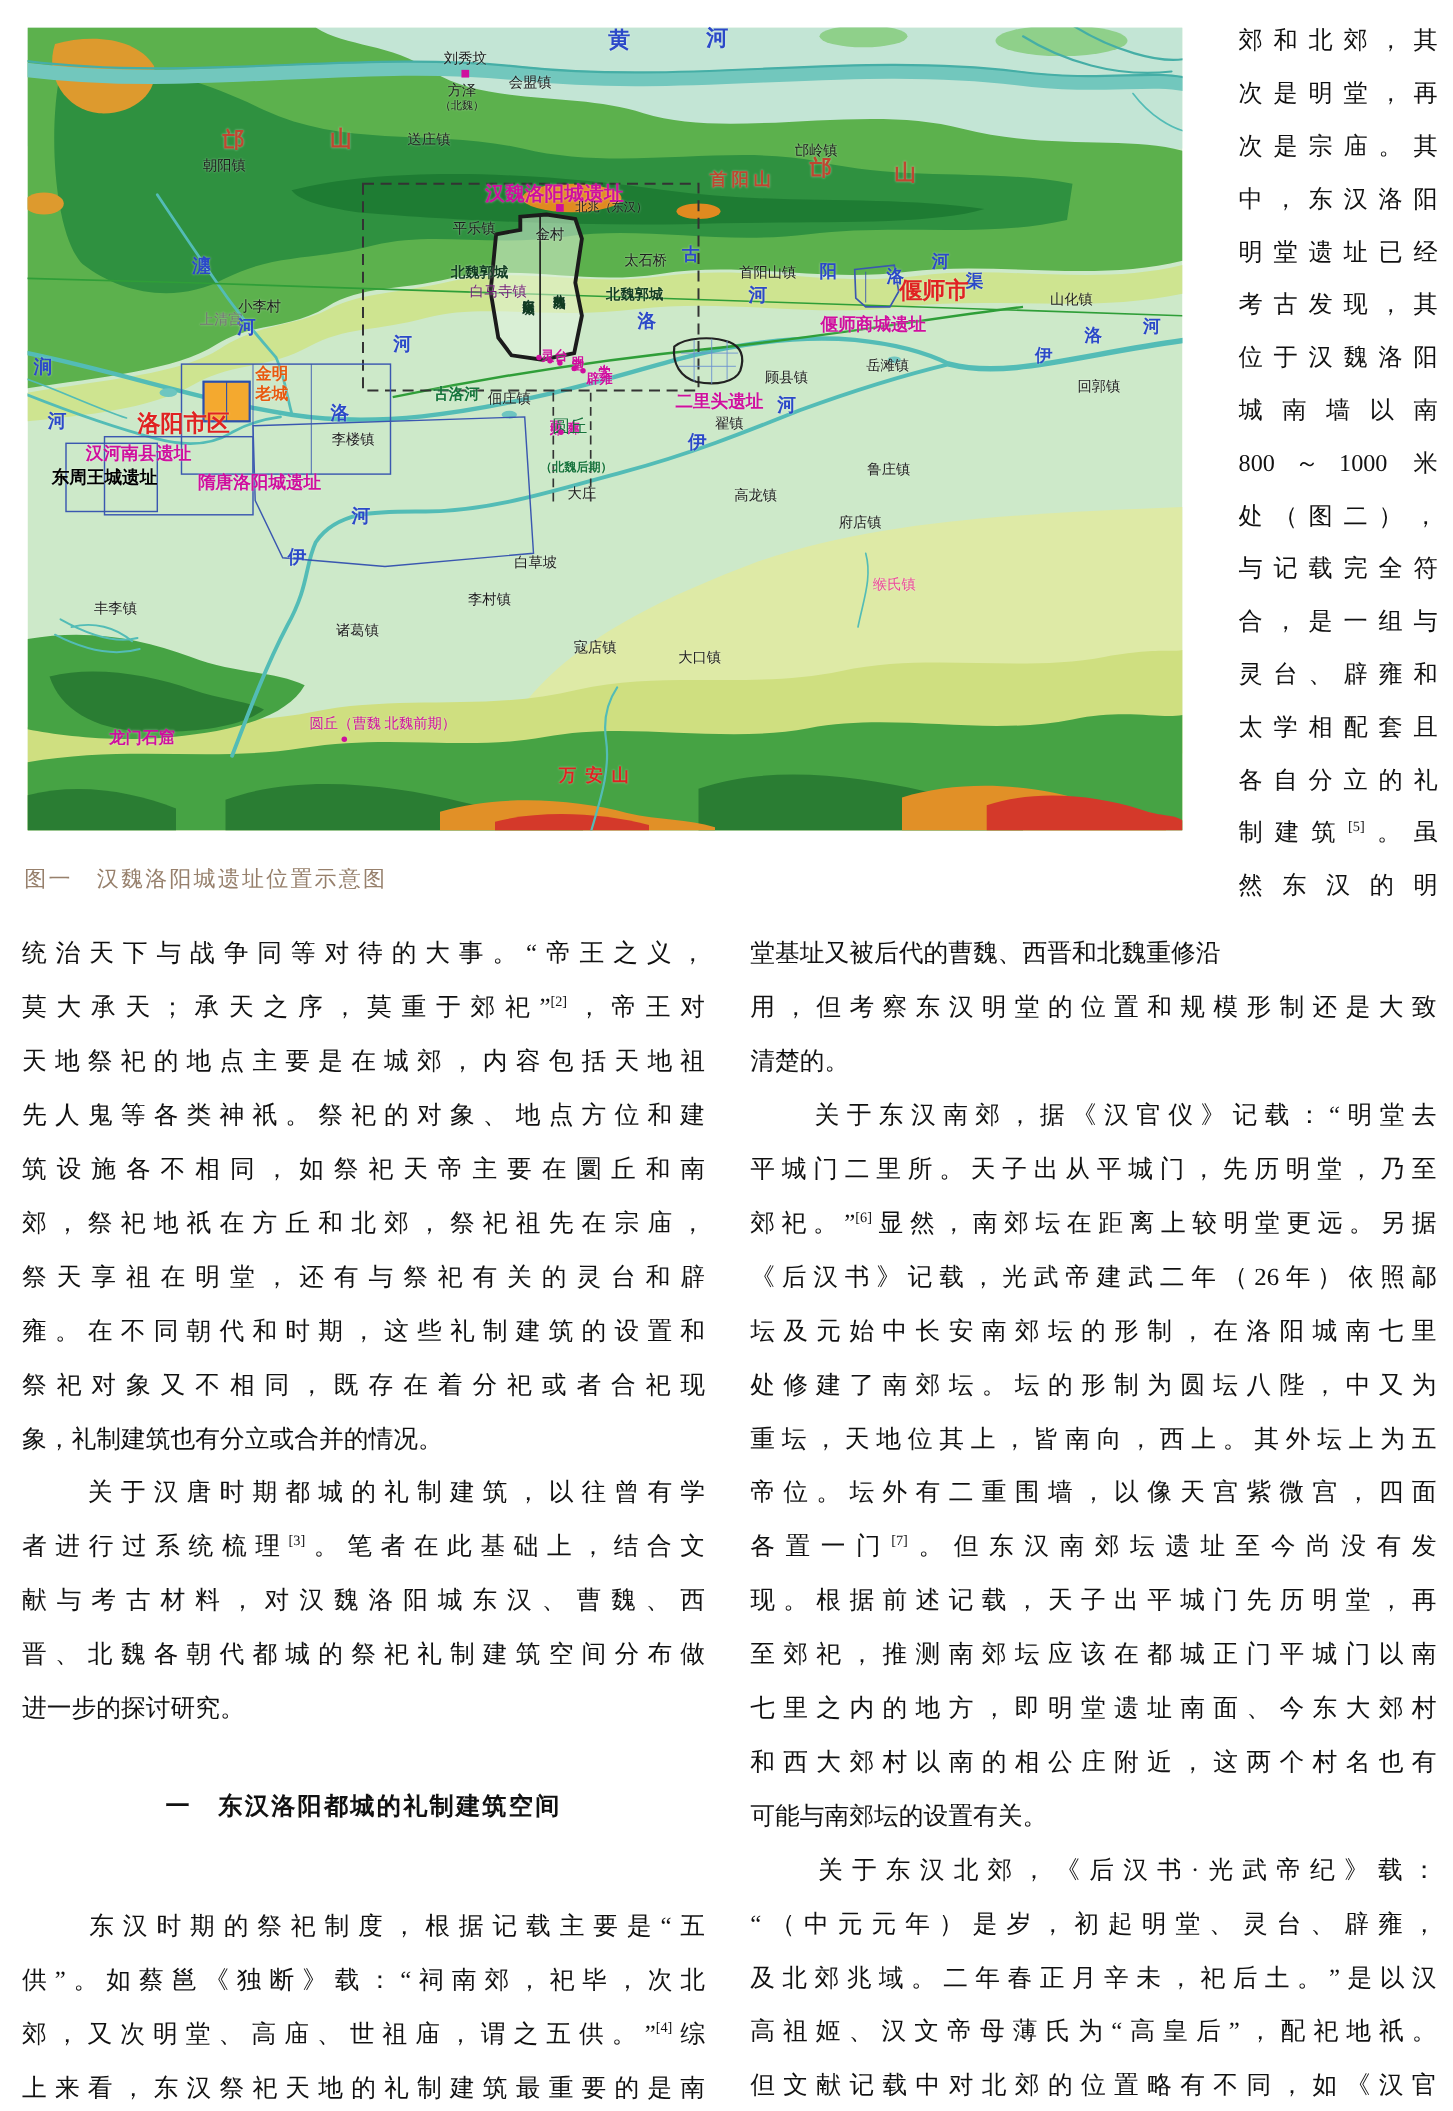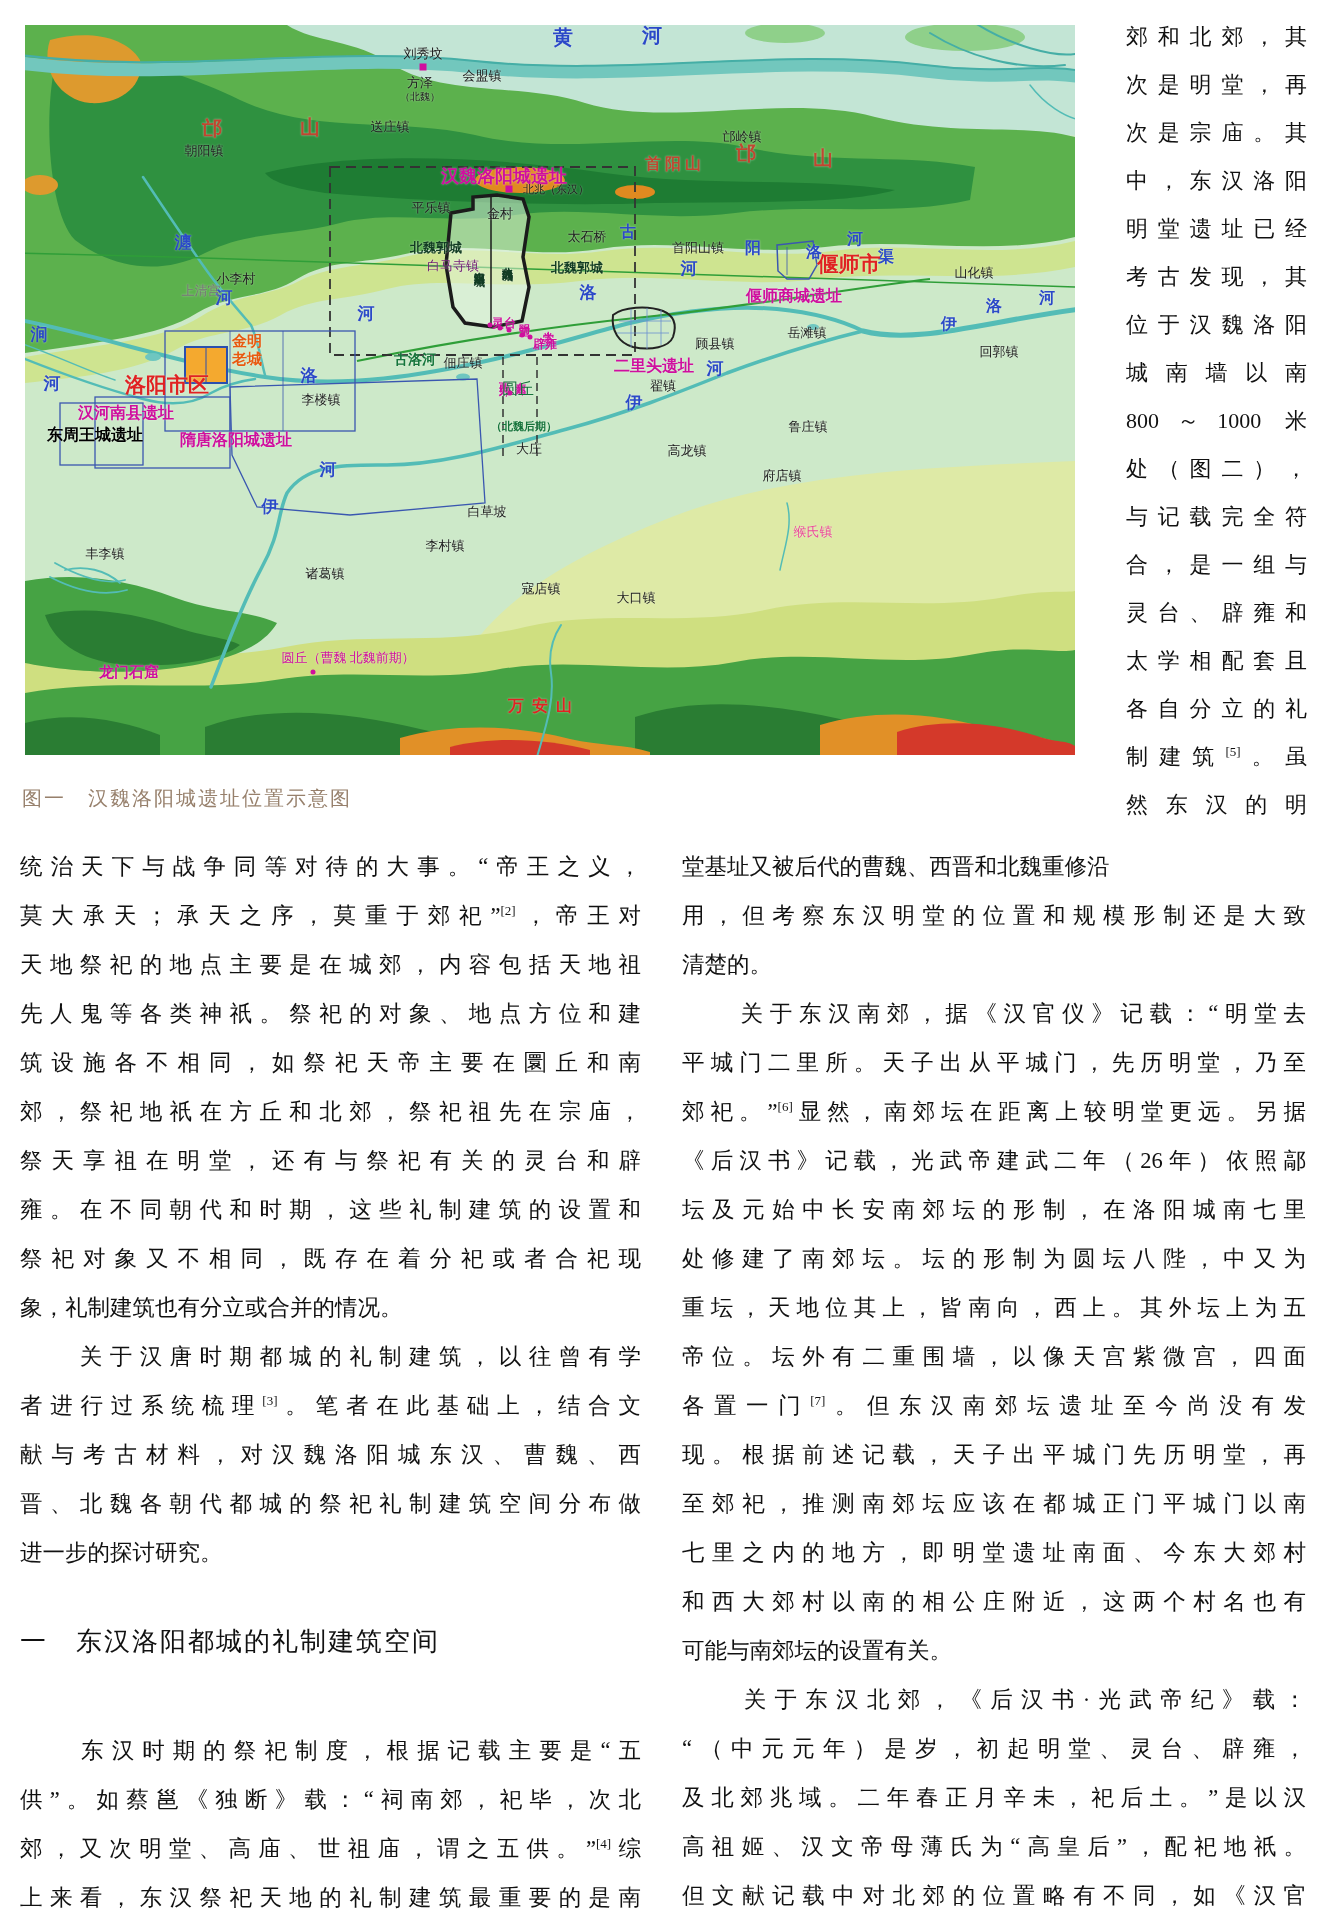--- a/index.html
+++ b/index.html
@@ -15,22 +15,22 @@
   .caption{position:absolute;left:22px;top:785px;font-size:20px;letter-spacing:2px;}
   
   .bl{text-align:justify;overflow:hidden;}
   .bl.st{text-align-last:justify;}
   sup{font-size:13px;line-height:0;vertical-align:super;letter-spacing:0;}
   .sidecol{position:absolute;left:1126px;top:13px;width:181px;}
   .sidecol .bl{height:48px;line-height:48px;font-size:22px;}
   .bcol .bl{height:49px;line-height:49px;font-size:22.5px;}
   .leftcol{position:absolute;left:20px;top:842px;width:621px;}
   .rightcol{position:absolute;left:682px;top:842px;width:624px;}
-  .h1{height:49px;line-height:49px;margin:40px 0 60px 0;text-align:left;
-      font-family:"Liberation Sans",sans-serif;font-weight:400;font-size:26px;letter-spacing:2px;}
+  .h1{height:49px;line-height:49px;margin:40px 0 60px 0;text-align:center;
+      font-family:"Liberation Sans",sans-serif;font-weight:700;font-size:22px;letter-spacing:2px;}
 </style>
 </head>
 <body>
 
 <div class="page">
 
   <div class="mapwrap">
     <svg width="1050" height="730" viewBox="0 0 1050 730">
 
       <rect x="0" y="0" width="1050" height="730" fill="#cde9c9"></rect>

